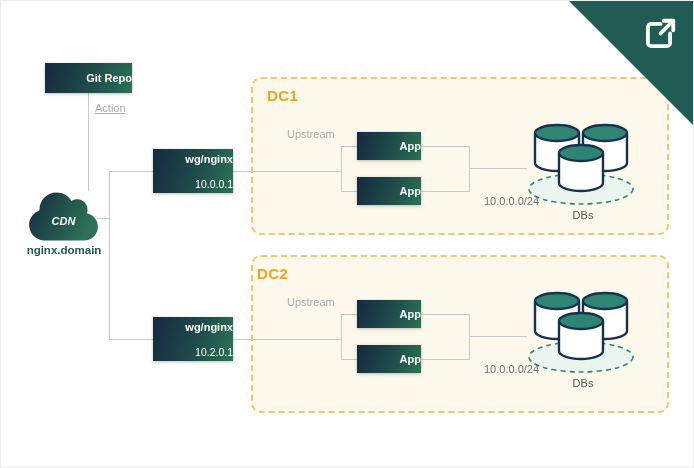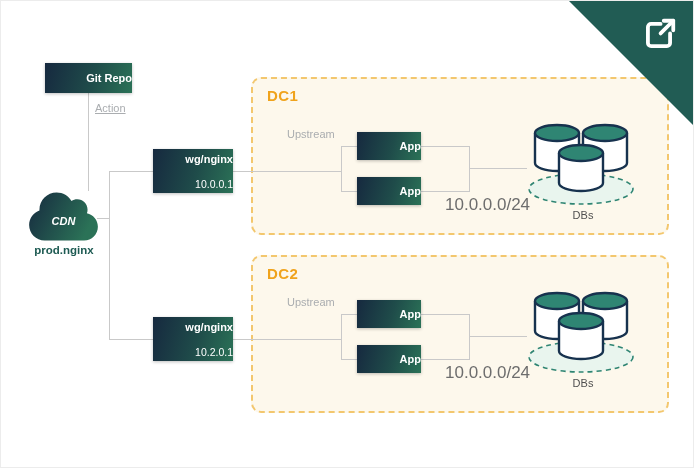--- a/index.html
+++ b/index.html
@@ -10,40 +10,40 @@
 
   .node{position:absolute;background:linear-gradient(105deg,#16293f 0%,#1f4c4a 55%,#2b7257 100%);
         color:#fff;border-radius:0;display:flex;flex-direction:column;align-items:flex-end;justify-content:center;
         box-shadow:0 1px 3px rgba(0,0,0,.25);}
   .node .t1{font-size:11px;font-weight:bold;line-height:13px;}
   .node .t2{font-size:10.5px;line-height:12px;margin-top:12px;}
 
   .line{position:absolute;background:#c9c9c9;}
 
   .lbl{position:absolute;font-size:11px;color:#aaadb0;}
-  .lbl-dark{position:absolute;font-size:17px;color:#6d6d6d;}
+  .lbl-dark{position:absolute;font-size:11px;color:#6d6d6d;margin-left:39px;}
   .domain-lbl{position:absolute;font-size:11.5px;font-weight:bold;color:#1d5a52;text-align:center;}
   .dbs-lbl{position:absolute;font-size:11px;color:#4f4f4f;text-align:center;}
   .cdn-lbl{position:absolute;color:#ffffff;font-weight:bold;font-size:11px;text-align:center;font-style:italic;}
 
   .cloud-svg,.db-svg{position:absolute;}
 
   .corner{position:absolute;top:0;right:0;width:0;height:0;border-top:124px solid #215c54;border-left:124px solid transparent;}
   .ext-icon{position:absolute;top:15px;right:15px;width:38px;height:38px;cursor:pointer;}
 </style>
 </head>
 <body>
 
 <div class="stage">
 
   <div class="panel" style="left:250px;top:76px;width:418px;height:158px;">
     <div class="panel-title" style="left:14px;top:8px;">DC1</div>
   </div>
   <div class="panel" style="left:250px;top:254px;width:418px;height:158px;">
-    <div class="panel-title" style="left:14px;top:8px;">DC2</div>
+    <div class="panel-title" style="left:4px;top:8px;">DC2</div>
   </div>
 
   <div class="line" style="left:87px;top:92px;width:1px;height:98px;"></div>
   <div class="line" style="left:96px;top:217px;width:12px;height:1px;"></div>
   <div class="line" style="left:108px;top:170px;width:1px;height:169px;"></div>
   <div class="line" style="left:108px;top:170px;width:44px;height:1px;"></div>
   <div class="line" style="left:108px;top:338px;width:44px;height:1px;"></div>
 
   <div class="line" style="left:232px;top:170px;width:108px;height:1px;"></div>
   <div class="line" style="left:340px;top:145px;width:1px;height:46px;"></div>
@@ -61,21 +61,21 @@
   <div class="line" style="left:420px;top:313px;width:48px;height:1px;"></div>
   <div class="line" style="left:420px;top:358px;width:48px;height:1px;"></div>
   <div class="line" style="left:468px;top:313px;width:1px;height:46px;"></div>
   <div class="line" style="left:468px;top:335px;width:58px;height:1px;"></div>
 
   <div class="lbl" style="left:94px;top:101px;text-decoration:underline;">Action</div>
   <div class="lbl" style="left:286px;top:127px;">Upstream</div>
   <div class="lbl" style="left:286px;top:295px;">Upstream</div>
   <div class="lbl-dark" style="left:444px;top:194px;">10.0.0.0/24</div>
   <div class="lbl-dark" style="left:444px;top:362px;">10.0.0.0/24</div>
-  <div class="domain-lbl" style="left:8px;top:243px;width:110px;">prod.nginx</div>
+  <div class="domain-lbl" style="left:8px;top:243px;width:110px;">nginx.domain</div>
   <div class="dbs-lbl" style="left:526px;top:208px;width:112px;">DBs</div>
   <div class="dbs-lbl" style="left:526px;top:376px;width:112px;">DBs</div>
 
   <div class="node" style="left:44px;top:62px;width:87px;height:30px;">
     <span class="t1">Git Repo</span>
   </div>
 
   <div class="node" style="left:152px;top:148px;width:80px;height:44px;">
     <span class="t1">wg/nginx</span>
     <span class="t2">10.0.0.1</span>

